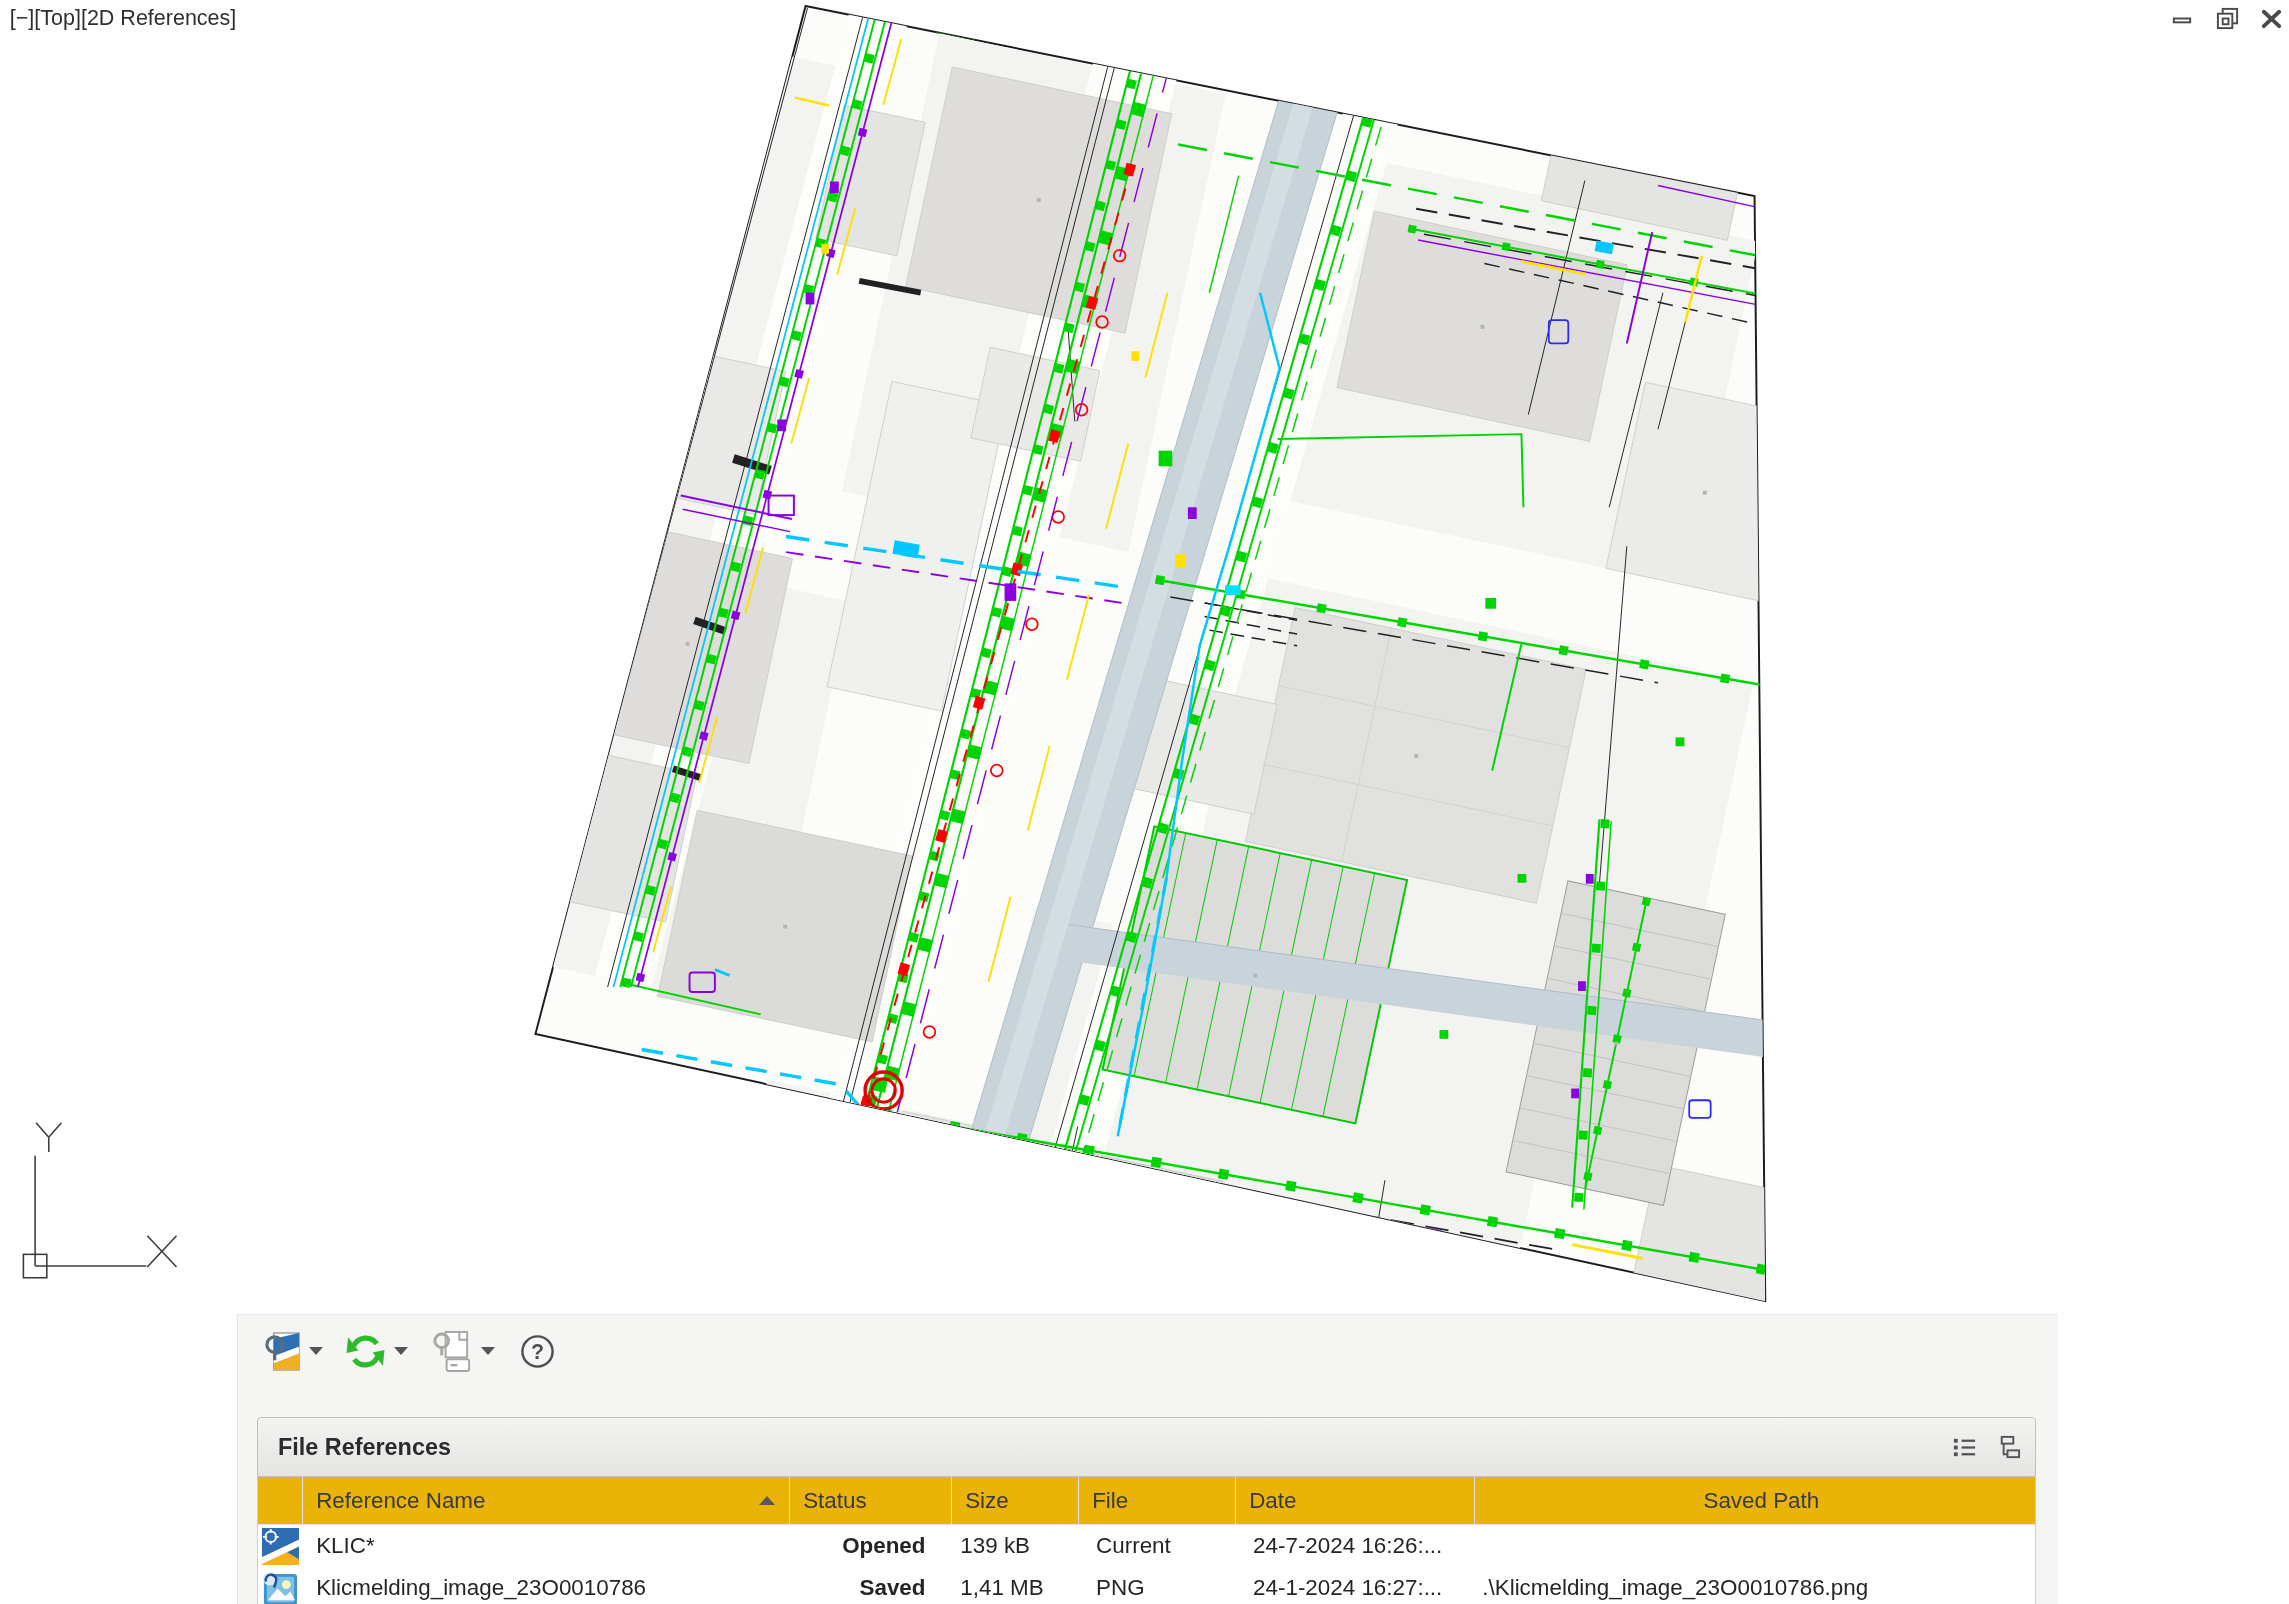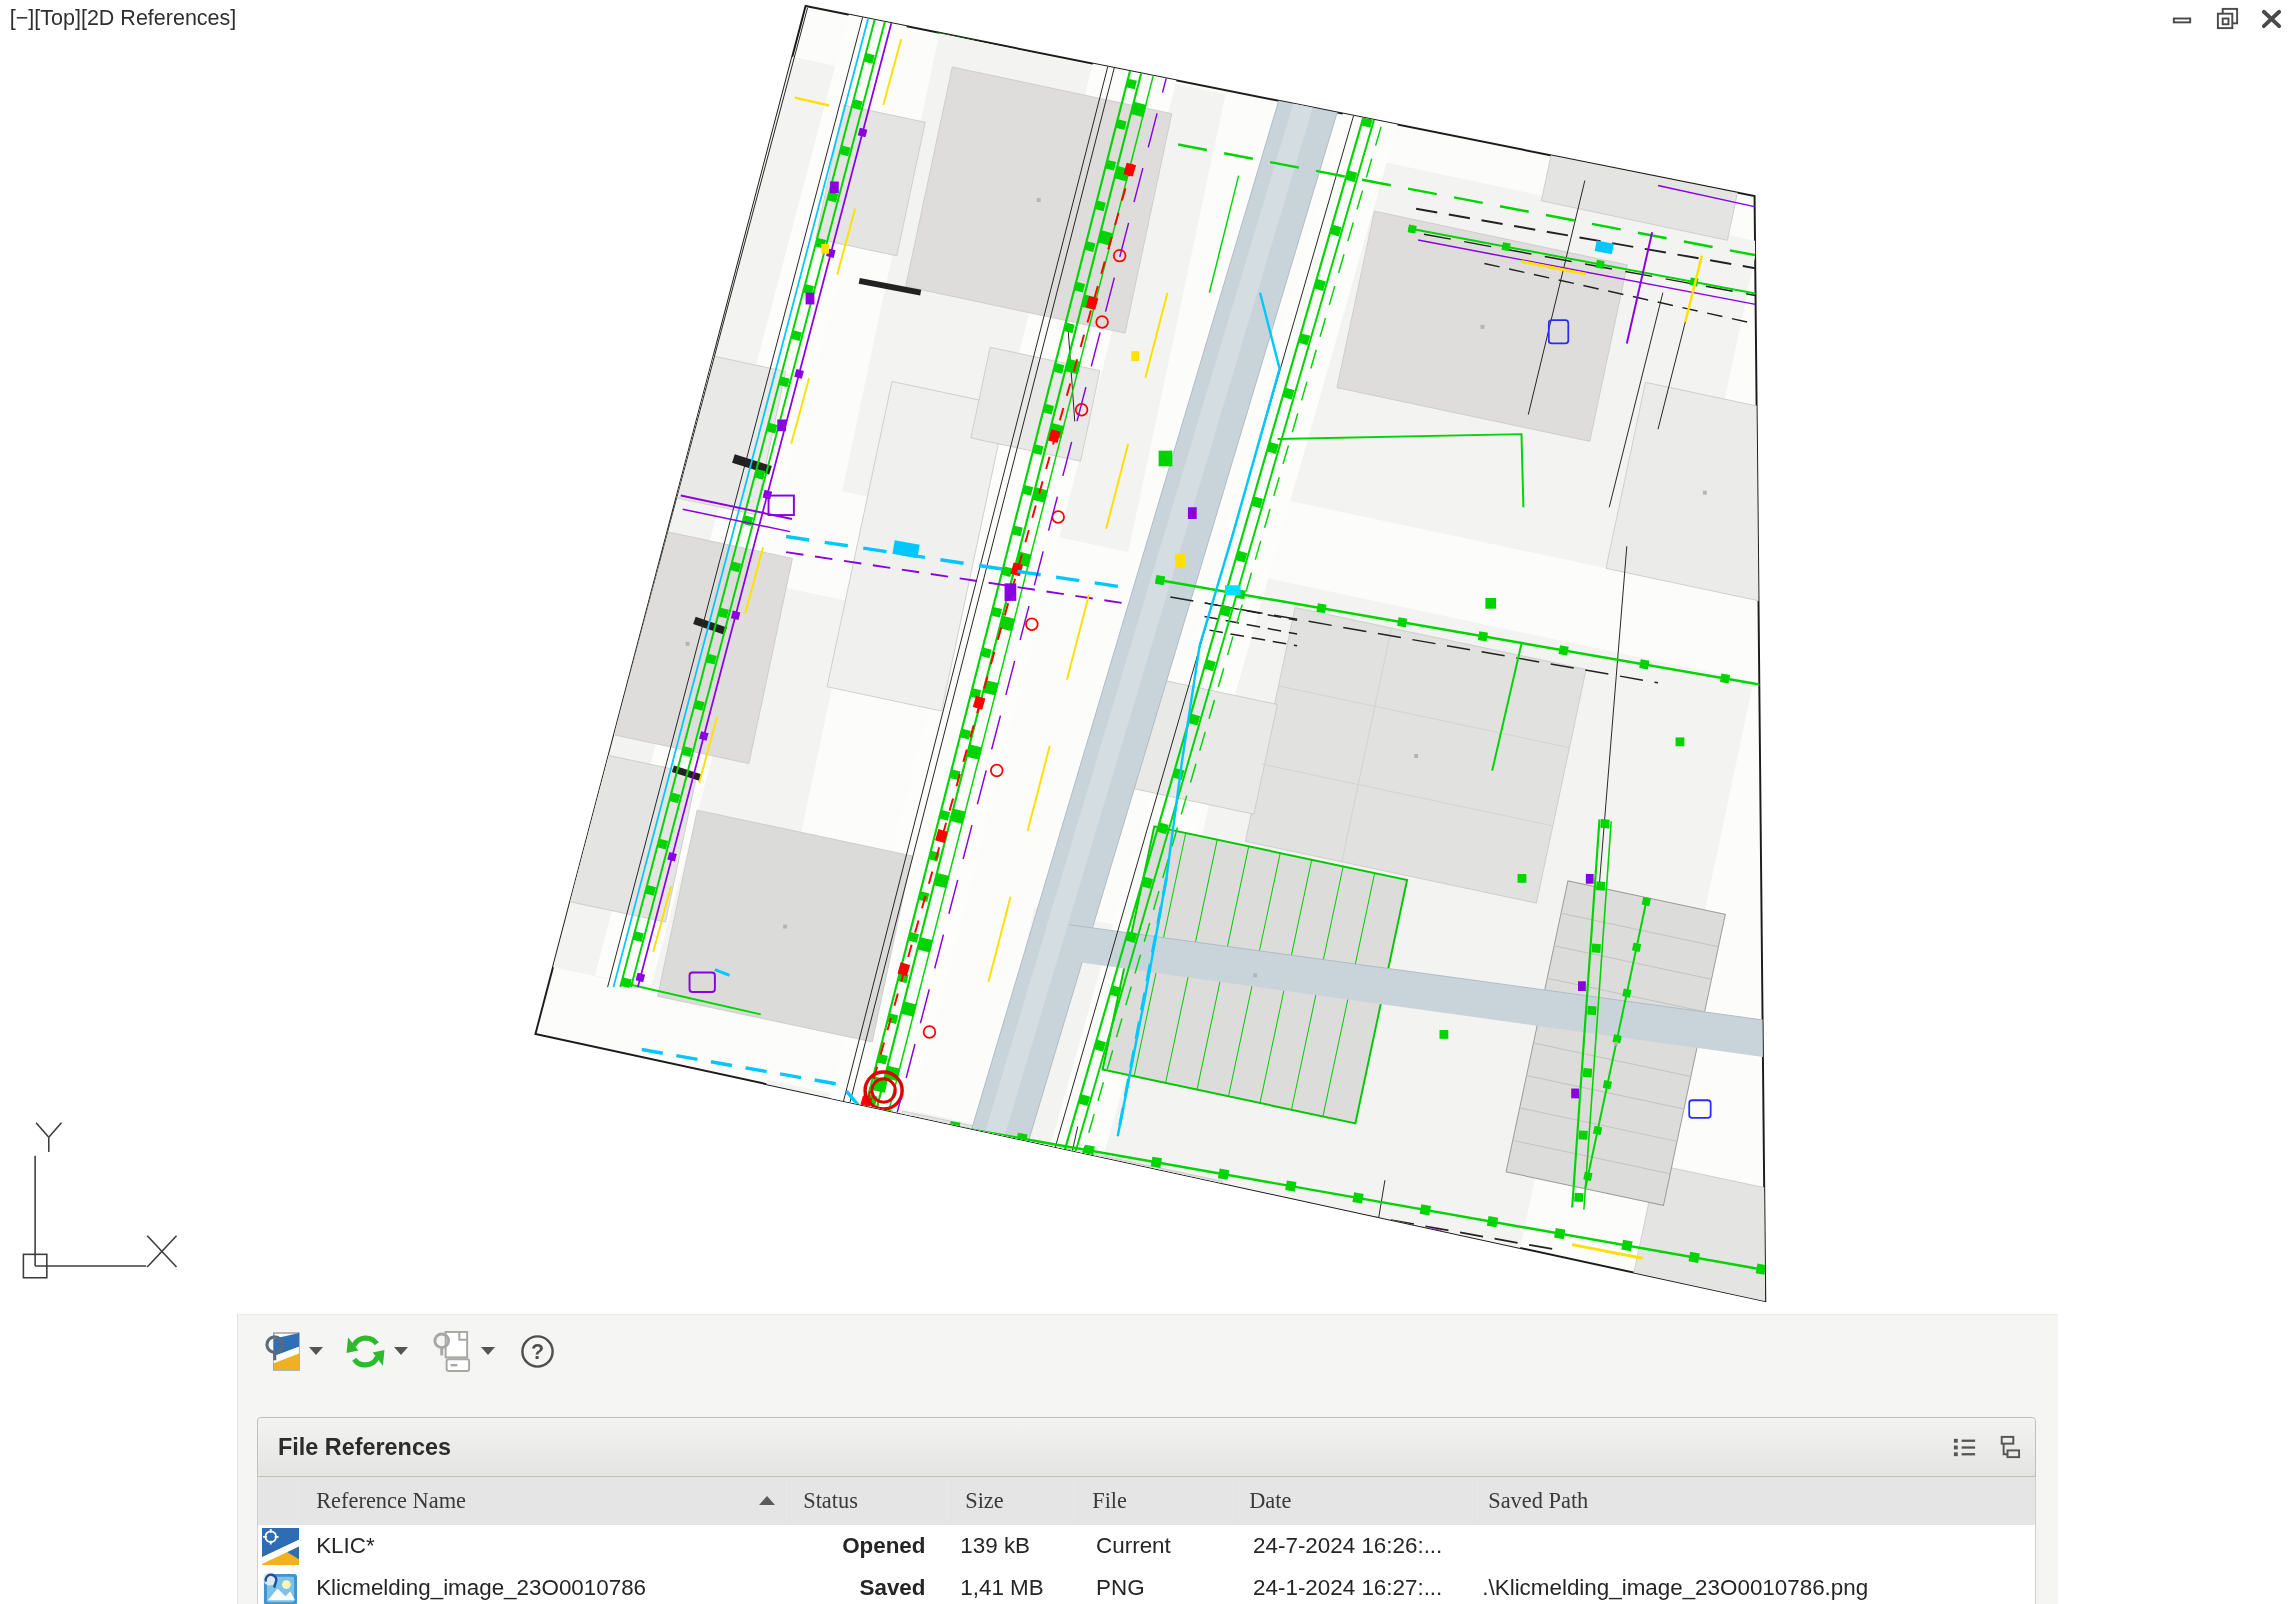--- a/index.html
+++ b/index.html
@@ -30,24 +30,24 @@
   .fr-header{height:60px;background:linear-gradient(#f3f3f2,#e4e4e3);
              border:1px solid #bfbfbe;border-radius:3.9px 3.9px 0 0;
              display:flex;align-items:center;box-sizing:border-box;}
   .fr-title{font-weight:bold;font-size:23.4px;color:#2b2b2b;padding-left:20.5px;flex:1;}
   .fr-hicons{display:flex;gap:15.6px;padding-right:13.7px;}
   .fr-hicons span{cursor:pointer;display:flex;}
 
   .fr-table{background:#ffffff;border:1px solid #cfcfce;border-top:none;height:144px;
             overflow:hidden;font-size:22.4px;}
   .thead{display:grid;grid-template-columns:45px 487px 162px 127px 157px 239px 1fr;
-         height:47px;background:#e5e5e5;border-bottom:1px solid #e4e4e3;color:#3a3a3a;font-family:Liberation Serif, serif;}
+         height:47px;background:#eab308;border-bottom:1px solid #e4e4e3;color:#3a3a3a;}
   .thead .th{display:flex;align-items:center;border-right:1px solid #e2e2e1;
              padding-left:13.7px;box-sizing:border-box;cursor:pointer;}
-  .thead .th.last{border-right:none;}
+  .thead .th.last{border-right:none;justify-content:center;}
   .sort-arrow{width:0;height:0;border-left:8.8px solid transparent;border-right:8.8px solid transparent;
               border-bottom:9.8px solid #5a5a5a;margin-left:auto;margin-right:13.7px;}
   .trow{display:grid;grid-template-columns:45px 487px 162px 127px 157px 239px 1fr;
         height:42px;align-items:center;color:#252525;cursor:default;}
   .cell{padding-left:13.7px;white-space:nowrap;overflow:hidden;}
   .cell.status{text-align:right;padding-right:26px;padding-left:0;font-weight:bold;}
   .cell.size{padding-left:8.8px;}
   .cell.type{padding-left:17.6px;}
   .cell.date{padding-left:17.6px;}
   .cell.path{padding-left:7.8px;}

